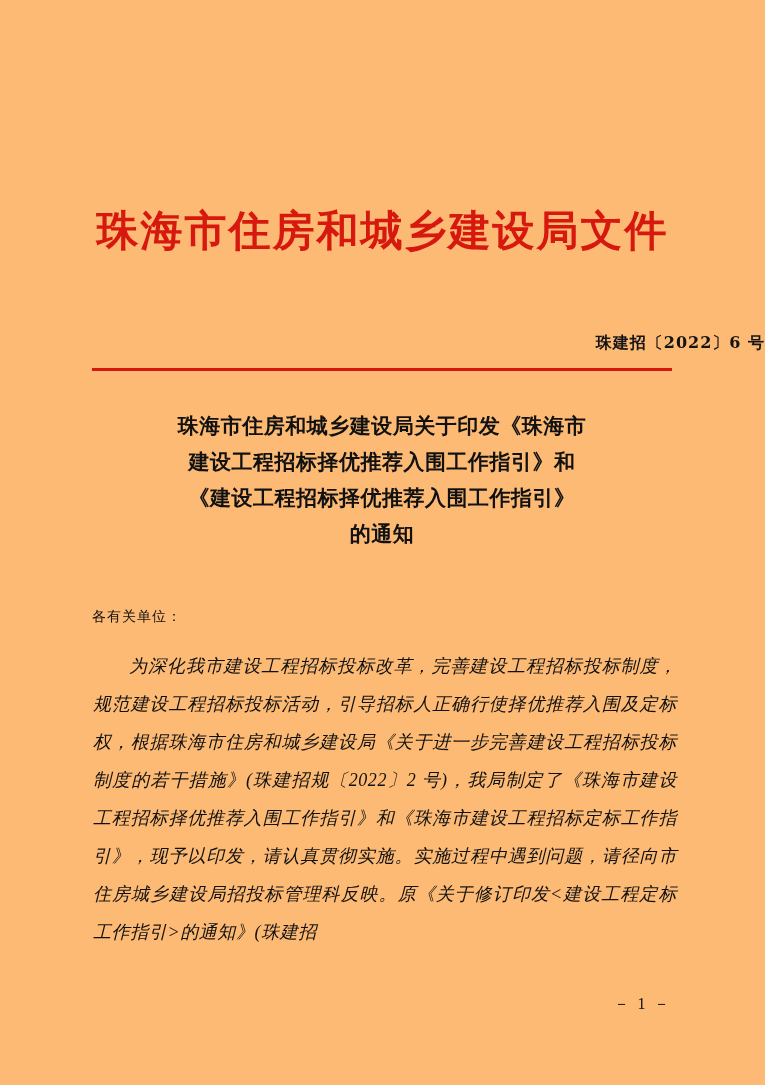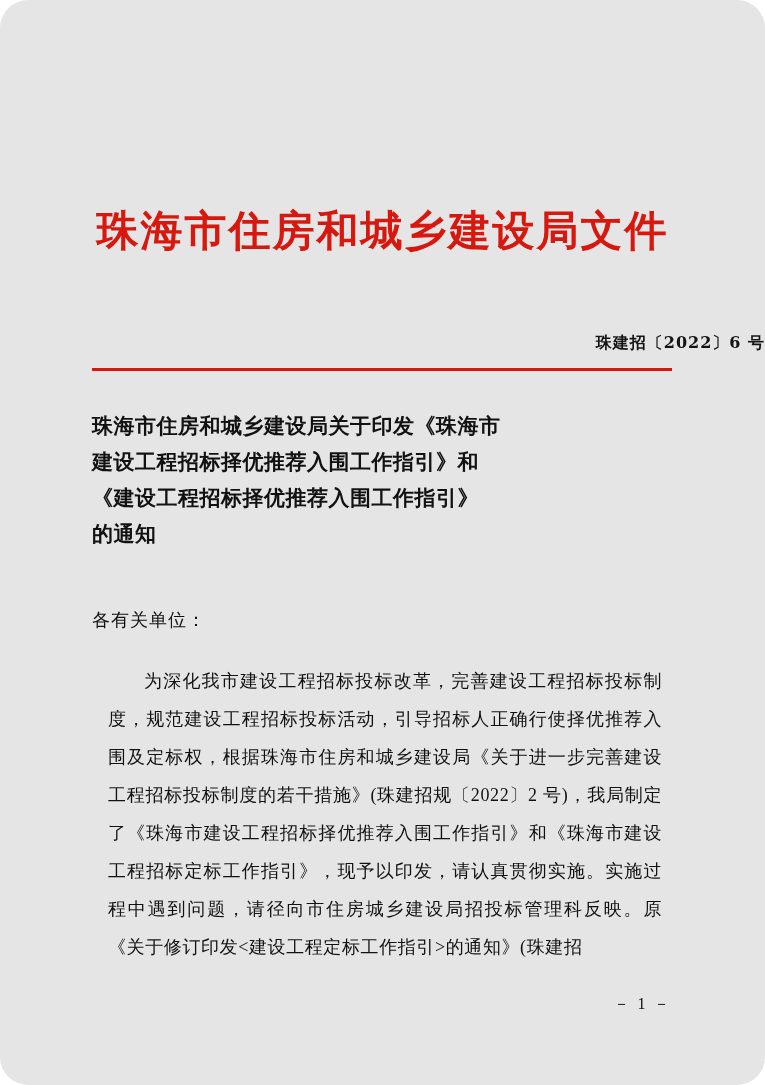--- a/index.html
+++ b/index.html
@@ -11,22 +11,21 @@
     width: 765px;
     height: 1085px;
     position: relative;
     font-family: "Liberation Serif", "DejaVu Serif", serif;
     color: #111111;
     overflow: hidden;
   }
   .page {
     position: absolute;
     inset: 0;
-    background: #e5e5e5;
-    border-radius: 28px;
+    background: #fdba74;
   }
   .doc-header {
     position: absolute;
     top: 205px;
     left: 0;
     right: 0;
     text-align: center;
   }
   .doc-header .title {
     color: #d6180f;
@@ -55,49 +54,49 @@
     left: 92px;
     width: 580px;
     height: 2.5px;
     background: #d6180f;
   }
   .doc-title {
     position: absolute;
     top: 408px;
     left: 92px;
     width: 580px;
-    text-align: left;
+    text-align: center;
     font-family: "DejaVu Serif", "Liberation Serif", serif;
     font-weight: bold;
     font-size: 21px;
     line-height: 36px;
     letter-spacing: 0.5px;
     color: #111111;
   }
   .doc-title .line { display: block; white-space: nowrap; }
   .salutation {
     position: absolute;
     top: 608px;
     left: 92px;
-    font-size: 18px;
+    font-size: 14px;
     letter-spacing: 1px;
     color: #111111;
   }
   .body-text {
     position: absolute;
     top: 646px;
     left: 92px;
     width: 586px;
     font-size: 18px;
     line-height: 38px;
     letter-spacing: 0.6px;
     color: #111111;
     text-align: justify;
   }
-  .body-text p { margin: 16px; }
+  .body-text p { margin: 1px; font-style: italic; }
   .body-text .indent { text-indent: 2em; }
   .page-number {
     position: absolute;
     bottom: 70px;
     left: 0;
     right: 0;
     text-align: center;
     font-size: 16px;
     color: #111111;
     letter-spacing: 2px;

